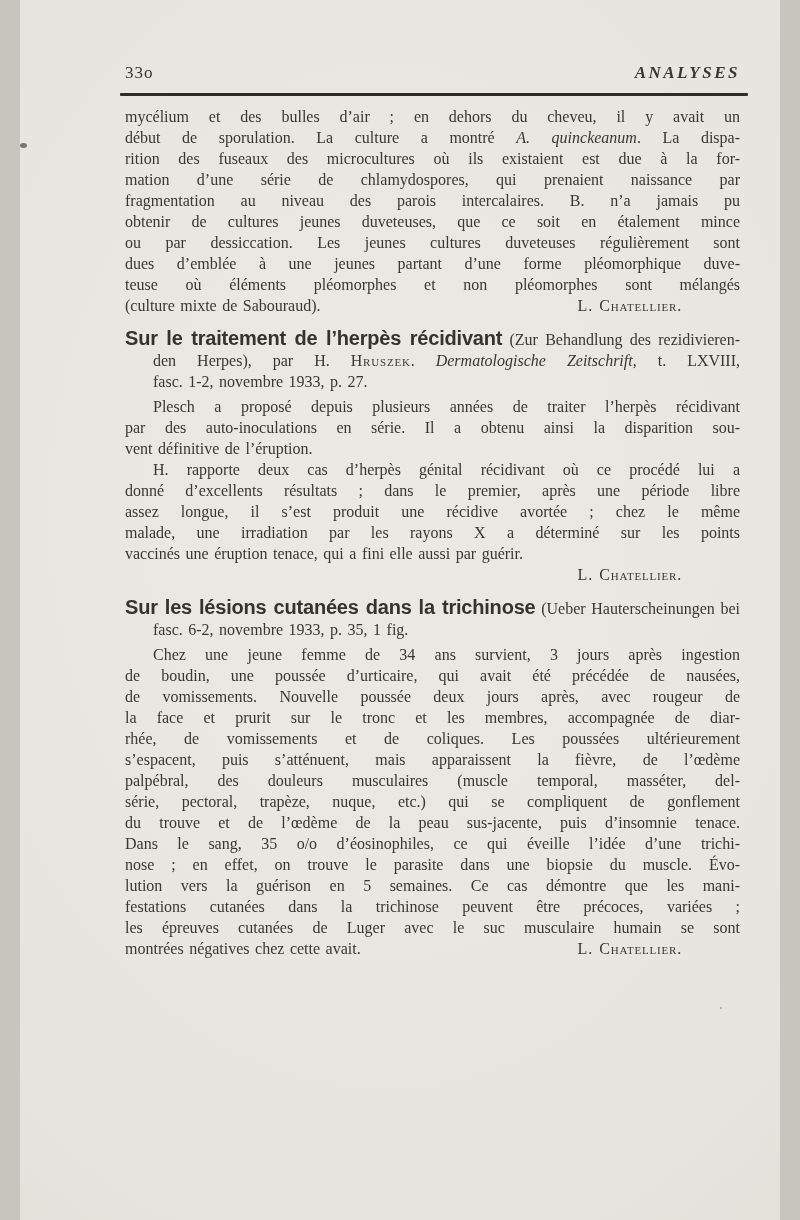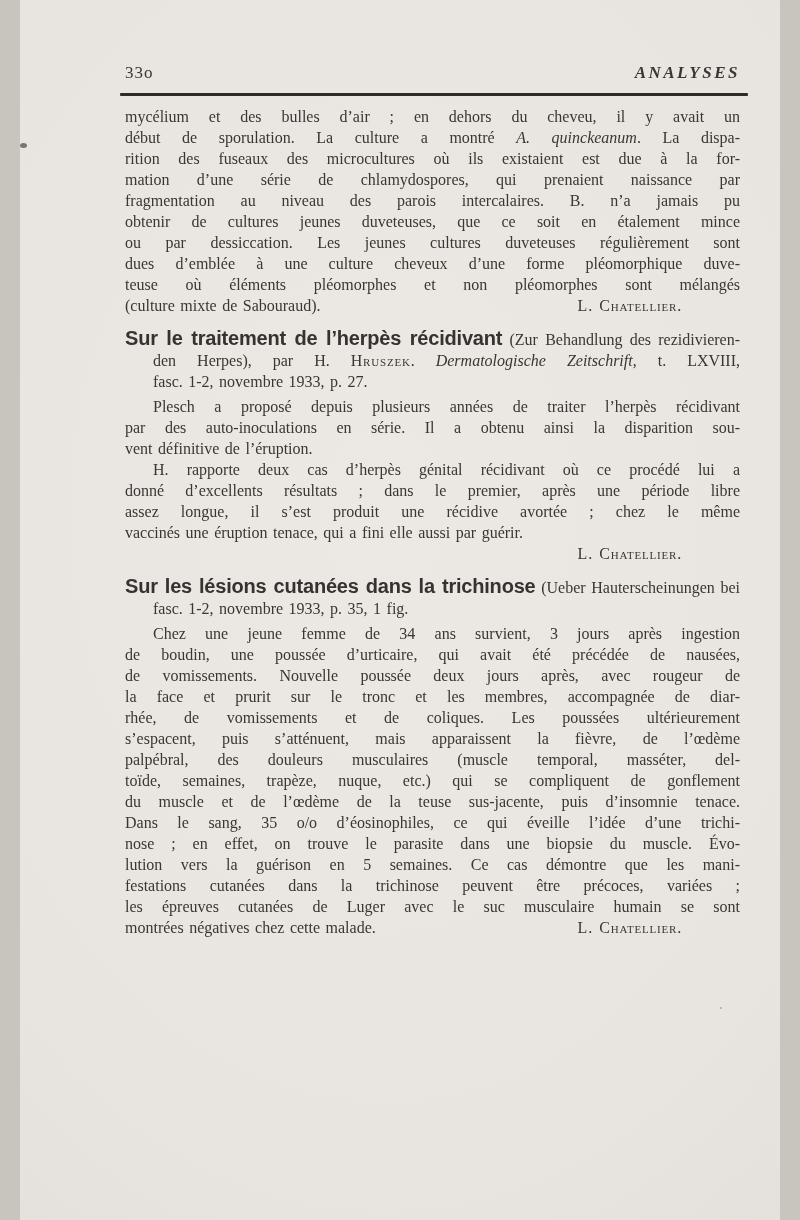--- a/index.html
+++ b/index.html
@@ -54,61 +54,62 @@
   <div class="rule"></div>
   <div class="text-block">
       <div class="block para">
         <div class="line just"><span class="seg-p">mycélium et des bulles d’air ; en dehors du cheveu, il y avait un</span></div>
         <div class="line just"><span class="seg-p">début de sporulation. La culture a montré </span><span class="seg-i">A. quinckeanum</span><span class="seg-p">. La dispa-</span></div>
         <div class="line just"><span class="seg-p">rition des fuseaux des microcultures où ils existaient est due à la for-</span></div>
         <div class="line just"><span class="seg-p">mation d’une série de chlamydospores, qui prenaient naissance par</span></div>
         <div class="line just"><span class="seg-p">fragmentation au niveau des parois intercalaires. B. n’a jamais pu</span></div>
         <div class="line just"><span class="seg-p">obtenir de cultures jeunes duveteuses, que ce soit en étalement mince</span></div>
         <div class="line just"><span class="seg-p">ou par dessiccation. Les jeunes cultures duveteuses régulièrement sont</span></div>
-        <div class="line just"><span class="seg-p">dues d’emblée à une culture cheveux d’une forme pléomorphique duve-</span></div>
+        <div class="line just"><span class="seg-p">dues d’emblée à une jeunes partant d’une forme pléomorphique duve-</span></div>
         <div class="line just"><span class="seg-p">teuse où éléments pléomorphes et non pléomorphes sont mélangés</span></div>
         <div class="line"><span class="sig">L. Chatellier.</span><span class="seg-p">(culture mixte de Sabouraud).</span></div>
       </div>
       <div class="block heading">
         <div class="line just"><span class="seg-b">Sur le traitement de l’herpès récidivant</span><span class="seg-p"> (Zur Behandlung des rezidivieren-</span></div>
         <div class="line just ind"><span class="seg-p">den Herpes), par H. </span><span class="seg-sc">Hruszek</span><span class="seg-p">. </span><span class="seg-i">Dermatologische Zeitschrift</span><span class="seg-p">, t. LXVIII,</span></div>
         <div class="line ind"><span class="seg-p">fasc. 1-2, novembre 1933, p. 27.</span></div>
       </div>
       <div class="block para">
         <div class="line just ind"><span class="seg-p">Plesch a proposé depuis plusieurs années de traiter l’herpès récidivant</span></div>
         <div class="line just"><span class="seg-p">par des auto-inoculations en série. Il a obtenu ainsi la disparition sou-</span></div>
         <div class="line"><span class="seg-p">vent définitive de l’éruption.</span></div>
       </div>
       <div class="block para">
         <div class="line just ind"><span class="seg-p">H. rapporte deux cas d’herpès génital récidivant où ce procédé lui a</span></div>
         <div class="line just"><span class="seg-p">donné d’excellents résultats ; dans le premier, après une période libre</span></div>
         <div class="line just"><span class="seg-p">assez longue, il s’est produit une récidive avortée ; chez le même</span></div>
+        <div class="line just"><span class="seg-p">malade, une irradiation par les rayons X a déterminé sur les points</span></div>
         <div class="line"><span class="seg-p">vaccinés une éruption tenace, qui a fini elle aussi par guérir.</span></div>
         <div class="line">
           <span class="sig">L. Chatellier.</span>
         </div>
       </div>
       <div class="block heading">
         <div class="line just"><span class="seg-b">Sur les lésions cutanées dans la trichinose</span><span class="seg-p"> (Ueber Hauterscheinungen bei</span></div>
-        <div class="line ind"><span class="seg-p">fasc. 1-2, novembre 1933, p. 35, 1 fig.</span></div>
+        <div class="line ind"><span class="seg-p">fasc. 6-2, novembre 1933, p. 35, 1 fig.</span></div>
       </div>
       <div class="block para">
         <div class="line just ind"><span class="seg-p">Chez une jeune femme de 34 ans survient, 3 jours après ingestion</span></div>
         <div class="line just"><span class="seg-p">de boudin, une poussée d’urticaire, qui avait été précédée de nausées,</span></div>
         <div class="line just"><span class="seg-p">de vomissements. Nouvelle poussée deux jours après, avec rougeur de</span></div>
         <div class="line just"><span class="seg-p">la face et prurit sur le tronc et les membres, accompagnée de diar-</span></div>
         <div class="line just"><span class="seg-p">rhée, de vomissements et de coliques. Les poussées ultérieurement</span></div>
         <div class="line just"><span class="seg-p">s’espacent, puis s’atténuent, mais apparaissent la fièvre, de l’œdème</span></div>
         <div class="line just"><span class="seg-p">palpébral, des douleurs musculaires (muscle temporal, masséter, del-</span></div>
-        <div class="line just"><span class="seg-p">toïde, semaines, trapèze, nuque, etc.) qui se compliquent de gonflement</span></div>
-        <div class="line just"><span class="seg-p">du muscle et de l’œdème de la teuse sus-jacente, puis d’insomnie tenace.</span></div>
+        <div class="line just"><span class="seg-p">série, pectoral, trapèze, nuque, etc.) qui se compliquent de gonflement</span></div>
+        <div class="line just"><span class="seg-p">du trouve et de l’œdème de la peau sus-jacente, puis d’insomnie tenace.</span></div>
         <div class="line just"><span class="seg-p">Dans le sang, 35 o/o d’éosinophiles, ce qui éveille l’idée d’une trichi-</span></div>
         <div class="line just"><span class="seg-p">nose ; en effet, on trouve le parasite dans une biopsie du muscle. Évo-</span></div>
         <div class="line just"><span class="seg-p">lution vers la guérison en 5 semaines. Ce cas démontre que les mani-</span></div>
         <div class="line just"><span class="seg-p">festations cutanées dans la trichinose peuvent être précoces, variées ;</span></div>
         <div class="line just"><span class="seg-p">les épreuves cutanées de Luger avec le suc musculaire humain se sont</span></div>
-        <div class="line"><span class="sig">L. Chatellier.</span><span class="seg-p">montrées négatives chez cette malade.</span></div>
+        <div class="line"><span class="sig">L. Chatellier.</span><span class="seg-p">montrées négatives chez cette avait.</span></div>
       </div>
     </div>
   <div class="speck s1"></div>
   <div class="speck s2"></div>
   <div class="speck s3"></div>
 </div>
 
 </body></html>

